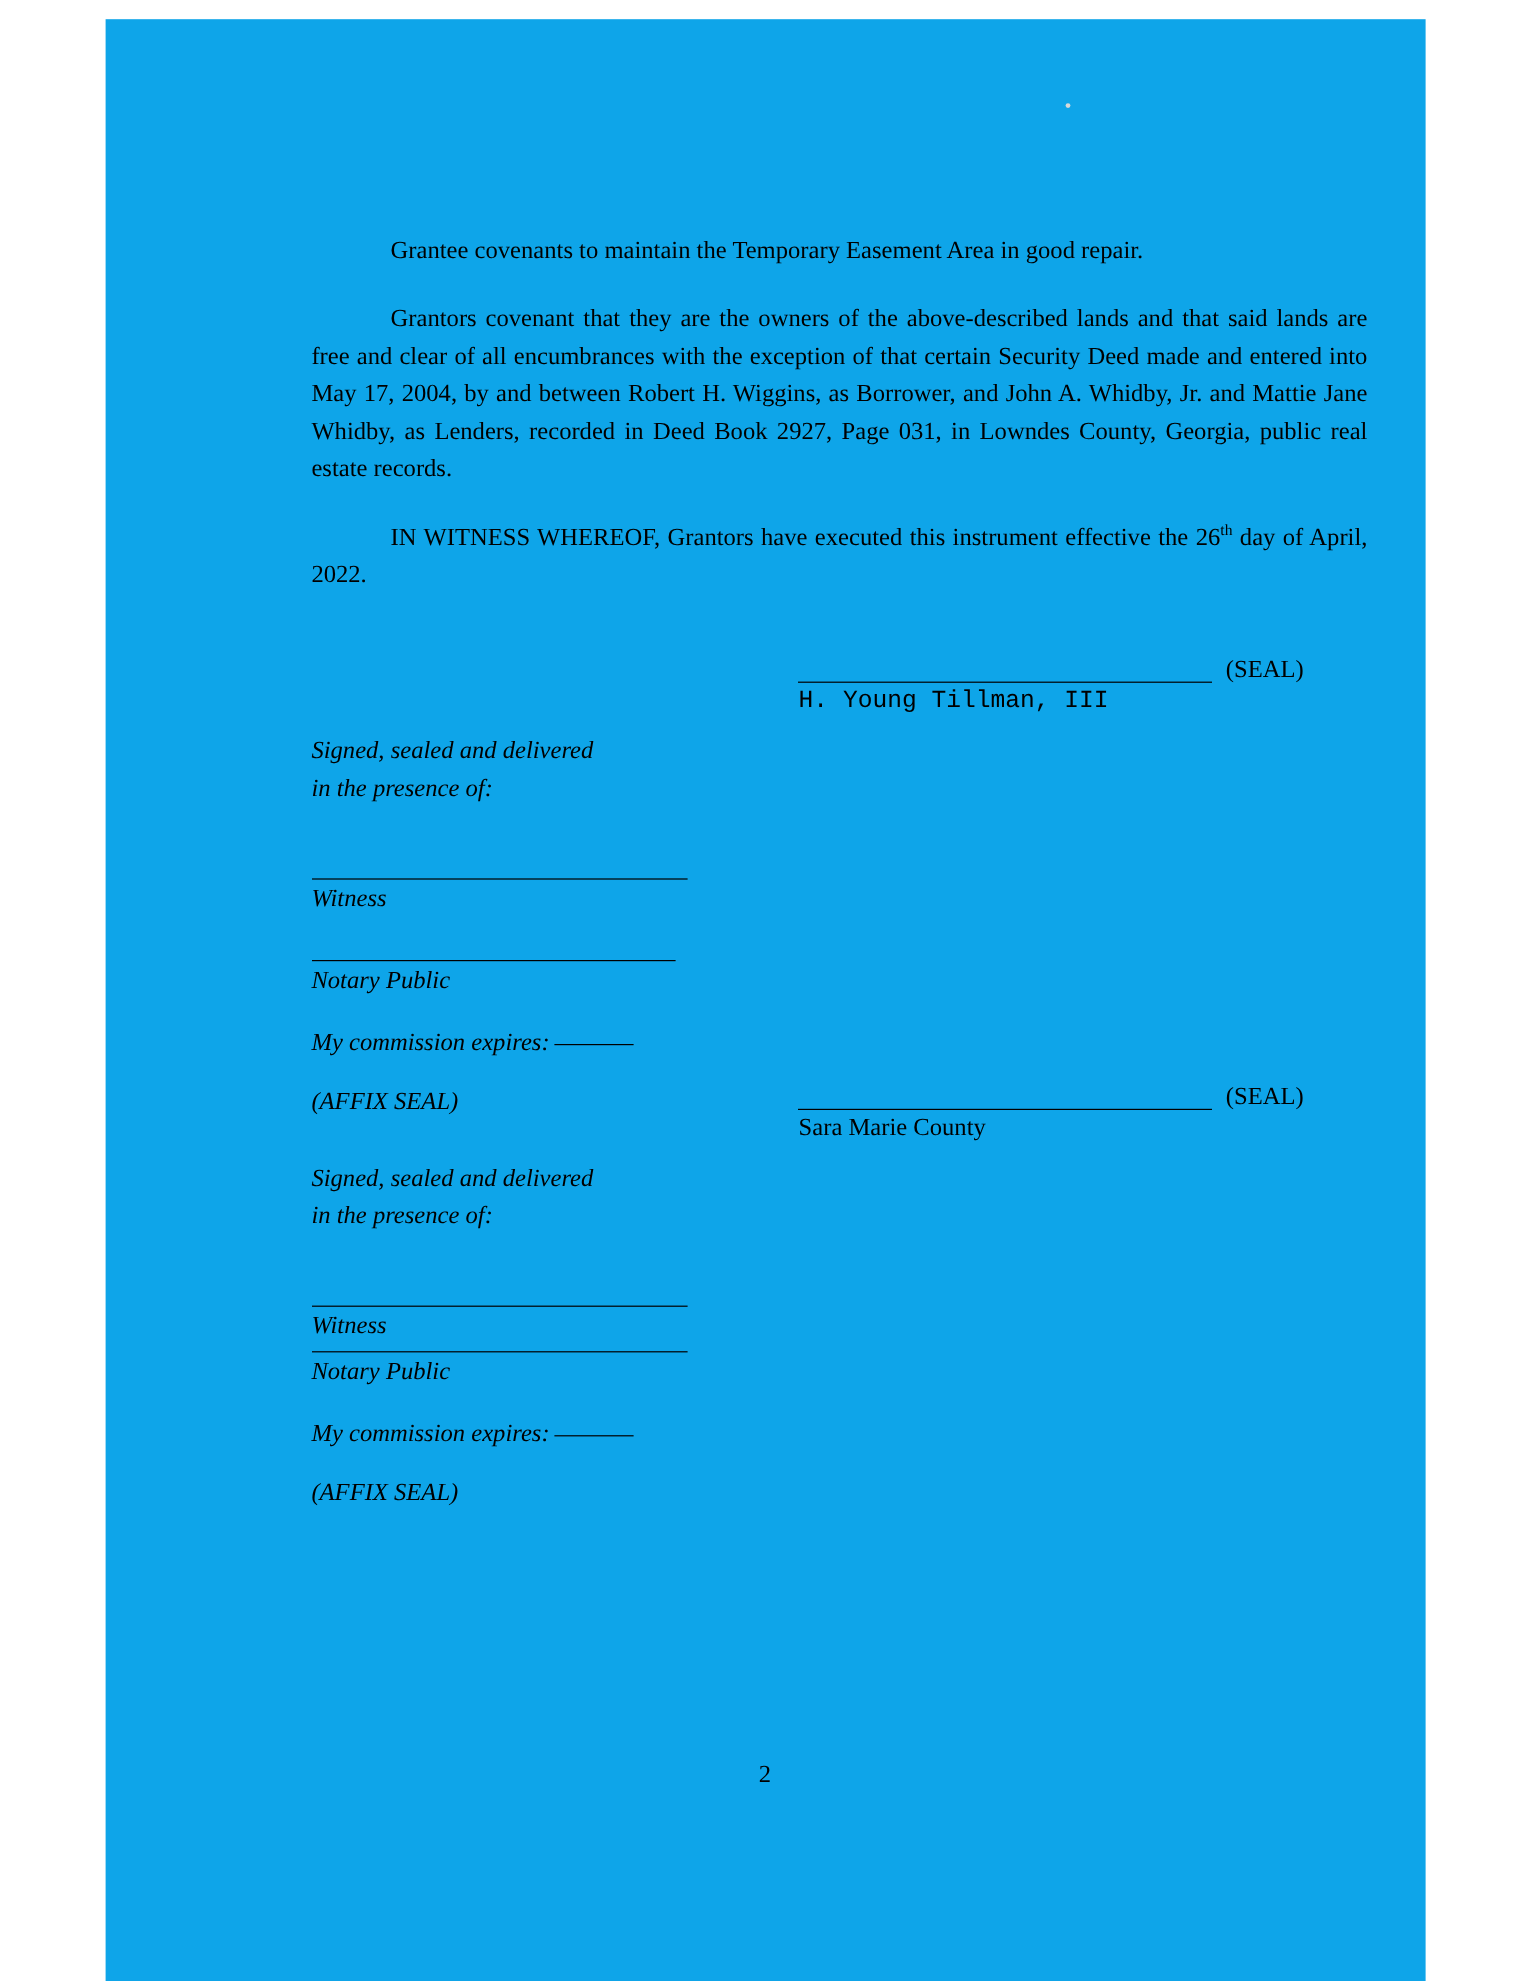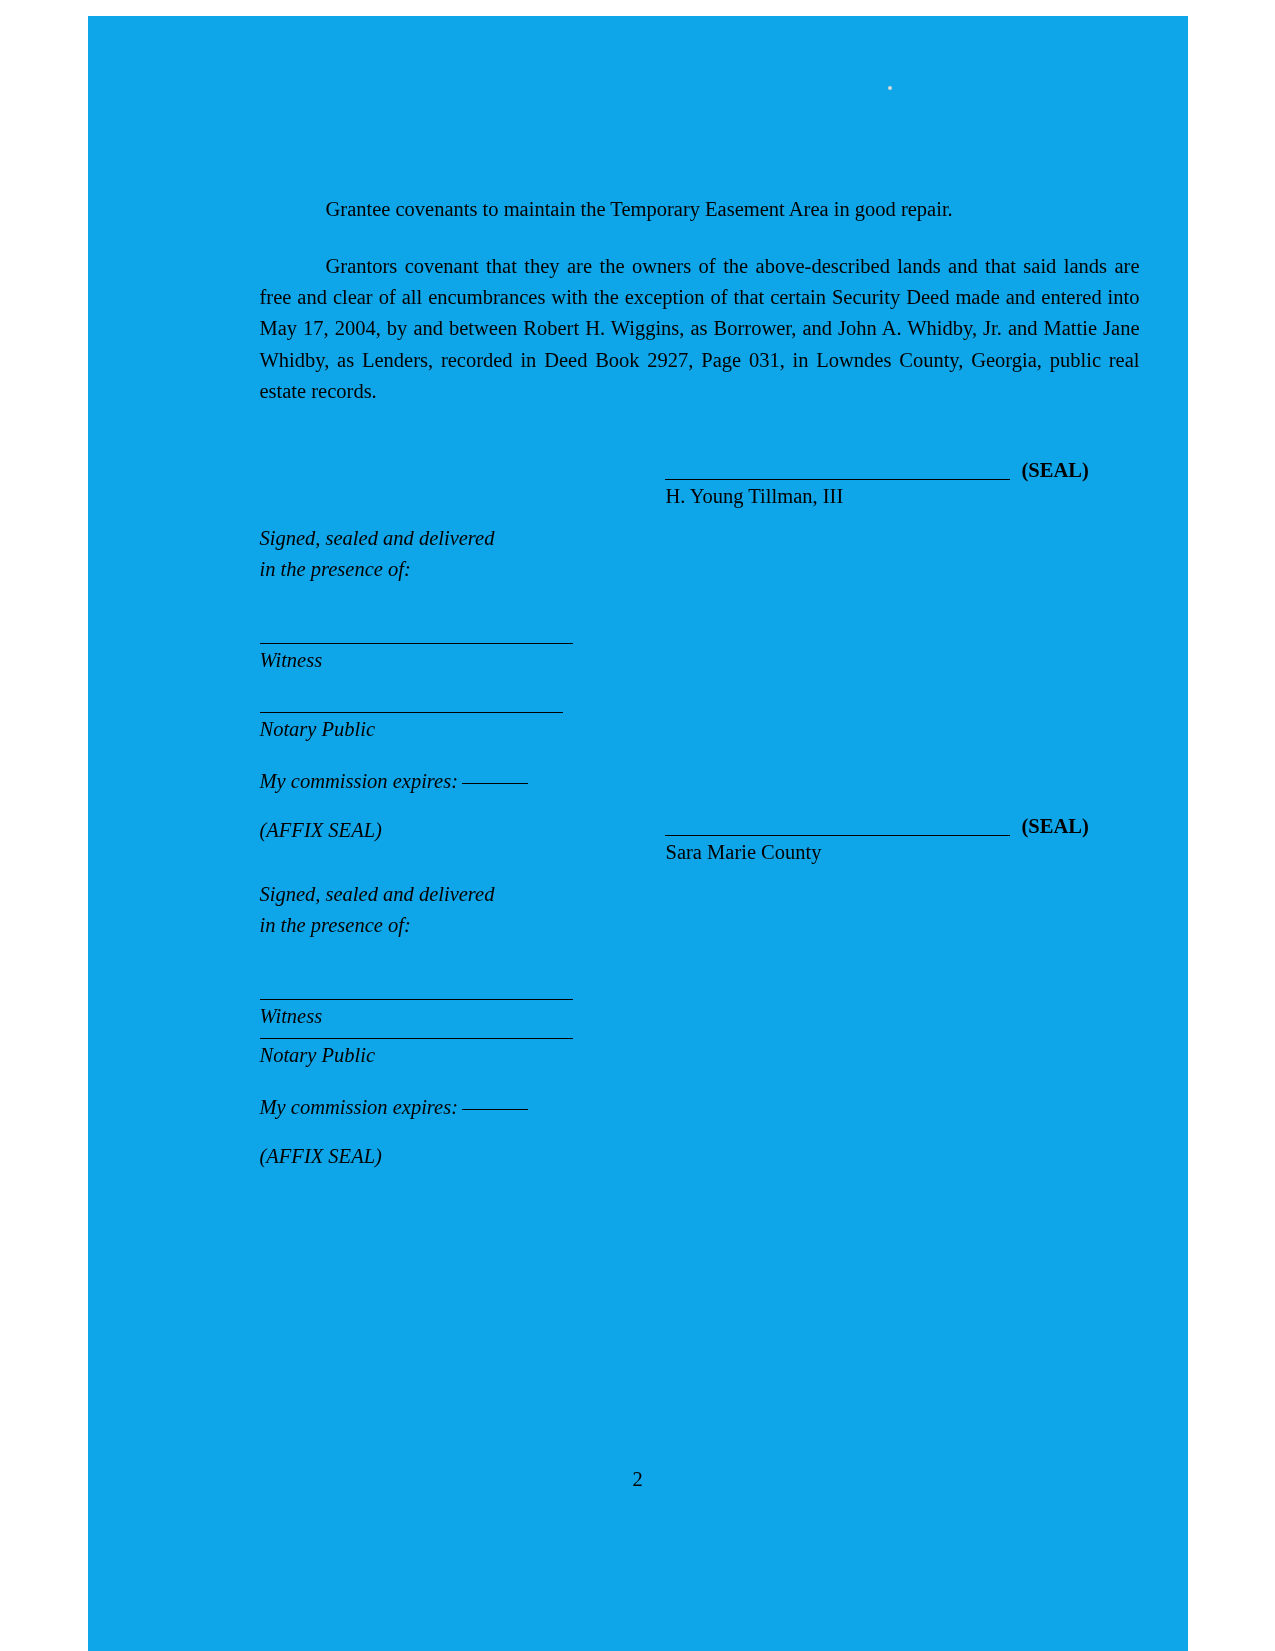--- a/index.html
+++ b/index.html
@@ -47,24 +47,23 @@
   }
   
   .sig-area {
     position: relative;
     margin-top: 26px;
     min-height: 760px;
   }
   .sigline-row {
     position: absolute;
     display: flex;
-    align-items: flex-start;
+    align-items: center;
     left: 405px;
     width: 475px;
-    font-weight: bold;
   }
   .sigline {
     flex: 0 0 345px;
     border-bottom: 1.4px solid #000;
     height: 20px;
   }
   .seal-text {
     font-size: 20.5px;
     margin-left: 12px;
     white-space: nowrap;
@@ -139,29 +138,30 @@
 
   <div class="speck"></div>
 
   <div class="doc-body">
 
     <p class="para">Grantee covenants to maintain the Temporary Easement Area in good repair.</p>
 
     <p class="para">Grantors covenant that they are the owners of the above-described lands and that said lands are free and clear of all encumbrances with the exception of that certain Security Deed made and entered into May 17, 2004, by and between Robert H. Wiggins, as Borrower, and John A. Whidby, Jr. and Mattie Jane Whidby, as Lenders, recorded in Deed Book 2927, Page 031, in Lowndes County, Georgia, public real estate records.</p>
 
 
+    <p class="para last-tight"><span>IN WITNESS WHEREOF, Grantors have executed this instrument effective the 26</span><span class="sup">th</span><span> day of April, 2022.</span></p>
 
 
     <div class="sig-area">
 
       <div class="sigline-row" style="top: 26px;">
         <span class="sigline"></span>
         <span class="seal-text">(SEAL)</span>
       </div>
-      <div class="signer-name" style="top: 52px;">H. Young Tillman, III</div>
+      <div class="signer-name" style="top: 52px; font-family: Liberation Mono, monospace;">H. Young Tillman, III</div>
 
       <div class="left-col" style="top: 90px;">
         <div class="blk">Signed, sealed and delivered</div>
         <div class="blk">in the presence of:</div>
 
         <div style="height: 58px;"></div>
         <div class="ruled"></div>
         <div class="label-under">Witness</div>
 
         <div style="height: 36px;"></div>

